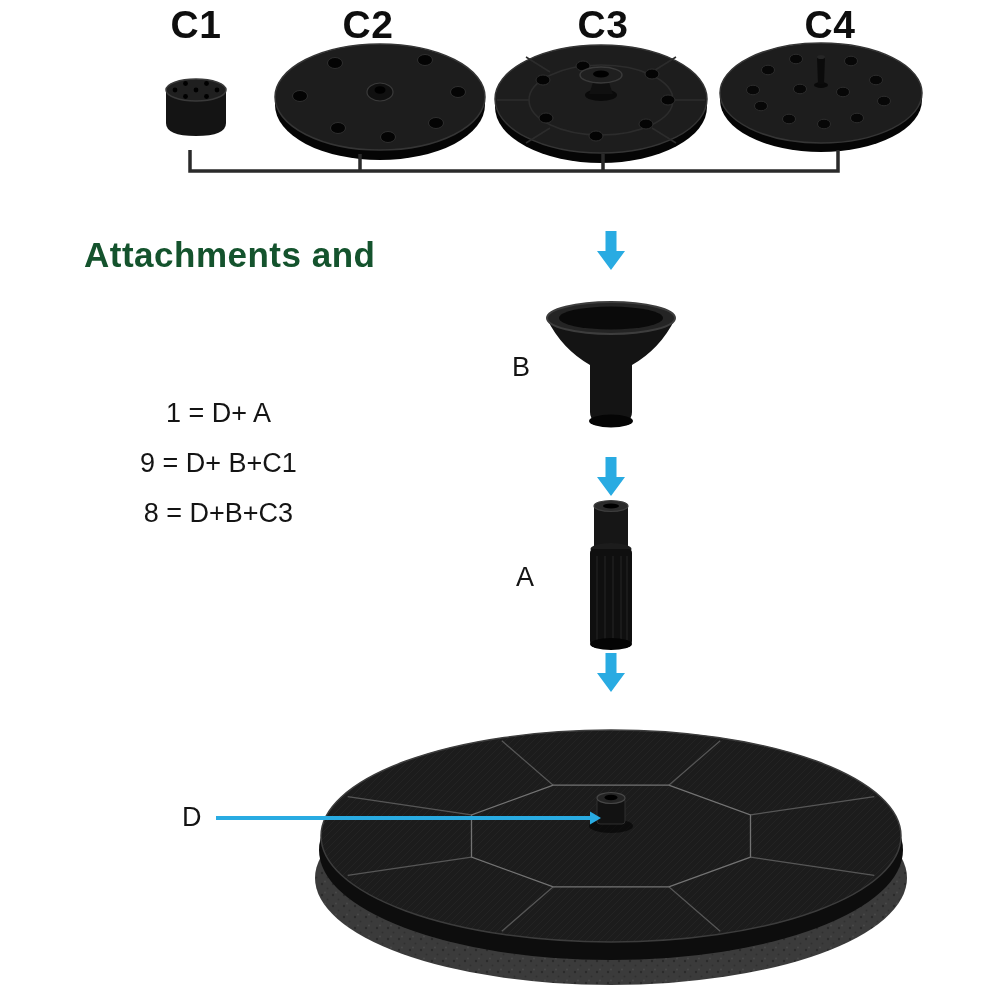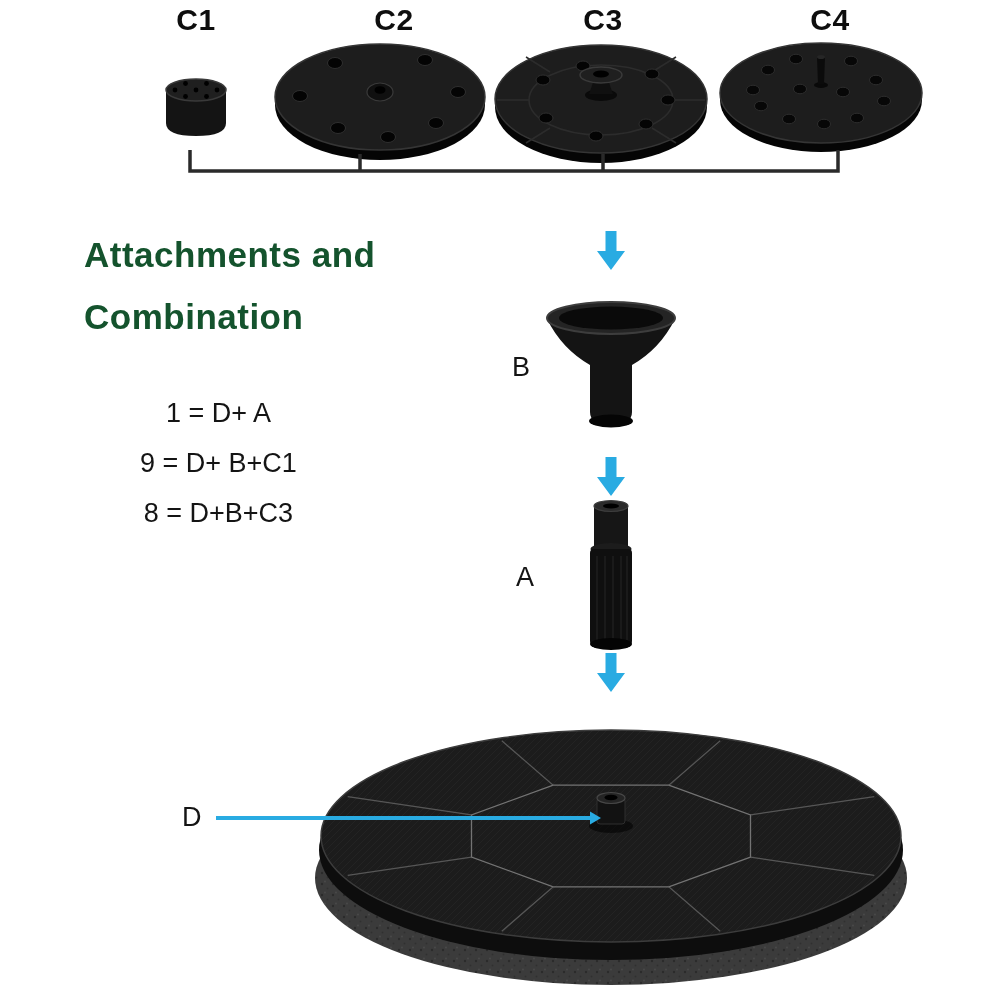--- a/index.html
+++ b/index.html
@@ -3,21 +3,21 @@
 <meta charset="utf-8">
 <style>
   html,body{margin:0;padding:0;background:#ffffff;}
   .canvas{
     position:relative;width:1000px;height:1000px;background:#ffffff;
     overflow:hidden;font-family:"Liberation Sans",sans-serif;
   }
   .layer{position:absolute;left:0;top:0;width:1000px;height:1000px;}
   .top-label{
     position:absolute;top:3px;width:66px;text-align:center;
-    font-size:30px;font-weight:700;color:#0e0e0e;letter-spacing:.5px;
+    font-size:39px;font-weight:700;color:#0e0e0e;letter-spacing:.5px;
   }
   .title-line{
     position:absolute;left:84px;font-size:35px;font-weight:700;
     color:#14532d;letter-spacing:.5px;
   }
   .combo-list{position:absolute;left:140px;top:388px;text-align:center;}
   .combo-item{
     font-size:27px;color:#141414;line-height:50px;white-space:pre;
     font-weight:500;
   }
@@ -141,26 +141,25 @@
       <ellipse cx="611" cy="797.5" rx="6.5" ry="2.8" fill="#000"></ellipse>
     </g>
 
     <g>
       <line x1="216" y1="818" x2="590" y2="818" stroke="#29abe2" stroke-width="4"></line>
       <polygon points="590,811.5 590,824.5 601,818" fill="#29abe2"></polygon>
     </g>
   </svg>
 
   <div class="top-label" style="left:163px">C1</div>
-  <div class="top-label" style="left:361px">C2</div>
+  <div class="top-label" style="left:335px">C2</div>
   <div class="top-label" style="left:570px">C3</div>
   <div class="top-label" style="left:797px">C4</div>
 
   <div class="title-line" style="top:235px">Attachments and</div>
-  <div class="title-line" style="top:297px">Combination</div>
 
   <div class="combo-list">
     <div class="combo-item">1 = D+ A</div>
     <div class="combo-item">9 = D+ B+C1</div>
     <div class="combo-item">8 = D+B+C3</div>
   </div>
 
   <div class="side-label" style="left:512px;top:352px">B</div>
   <div class="side-label" style="left:516px;top:562px">A</div>
   <div class="side-label" style="left:182px;top:802px">D</div>

